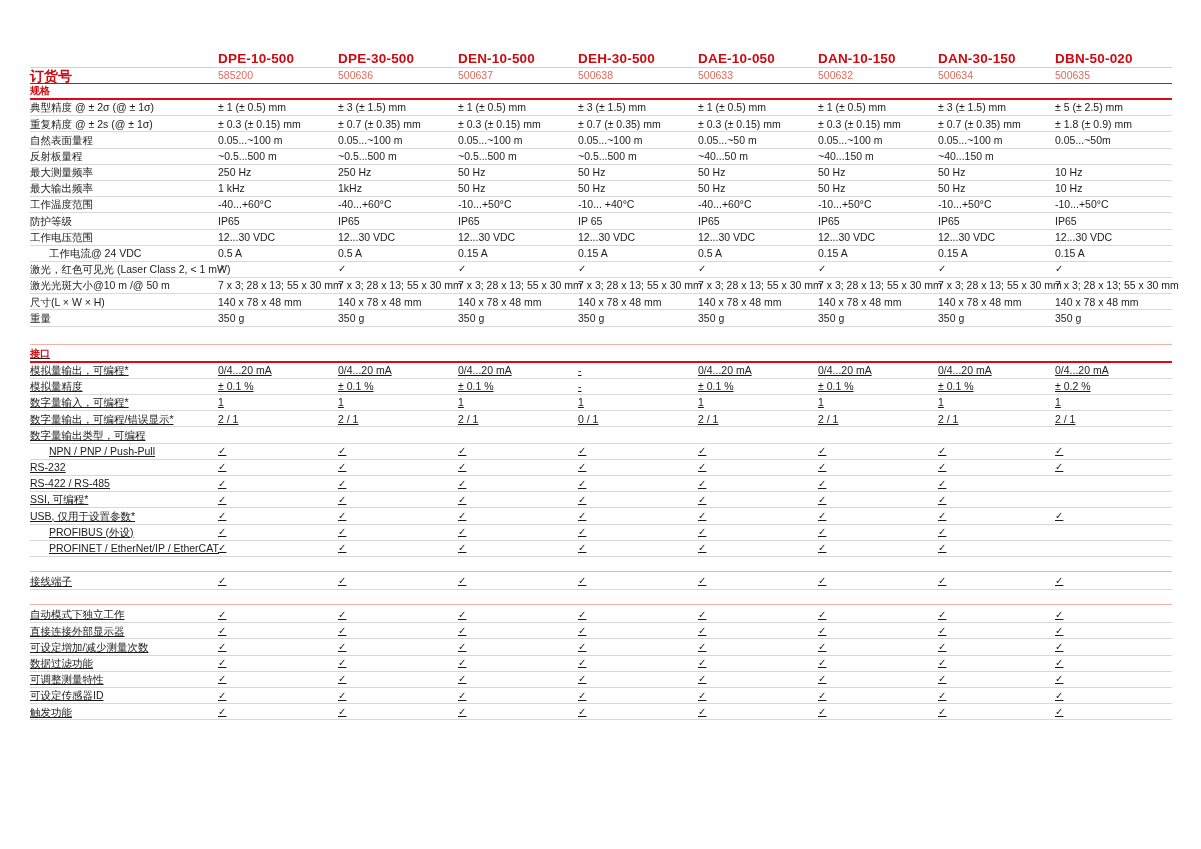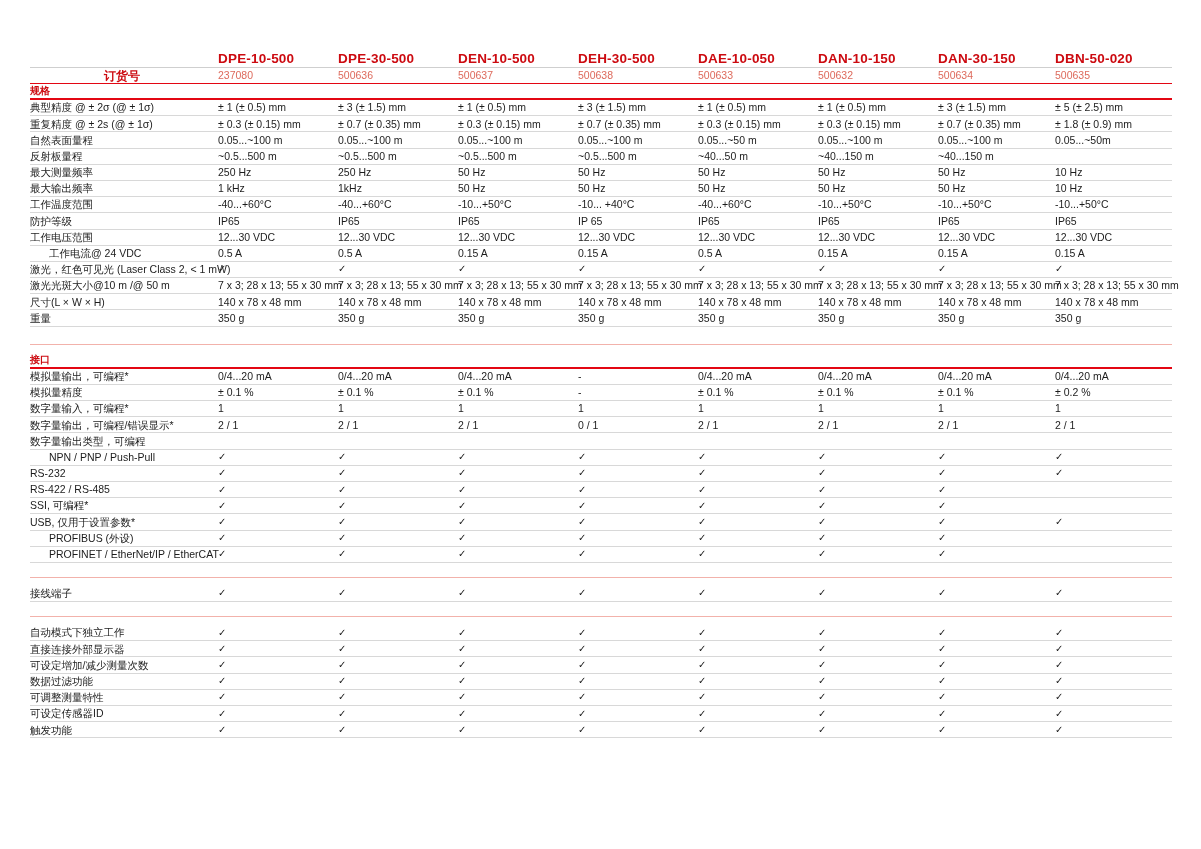--- a/index.html
+++ b/index.html
@@ -17,28 +17,28 @@
   .table-wrap{position:absolute;left:30px;top:26px;width:1142px;}
   .row{display:grid;grid-template-columns:188px 120px 120px 120px 120px 120px 120px 117px 117px;align-items:center;}
   .cell{font-size:10.5px;line-height:1;white-space:nowrap;overflow:visible;padding-right:4px;}
   .label-cell{padding-left:0;}
   .label-cell.indent{padding-left:19px;}
   
   .models-row{height:18px;border-bottom:1px solid #cfcfcf;}
   .model-cell{font-size:13.5px;font-weight:bold;color:var(--red-strong);letter-spacing:0.2px;}
   
   .order-row{height:16px;border-bottom:1px solid var(--red-line);}
-  .order-label{font-size:12px;font-weight:bold;color:var(--red-strong);text-align:center;}
+  .order-label{font-size:14px;font-weight:bold;color:var(--red-strong);}
   .order-cell{font-size:10.5px;color:var(--red-light);}
   
   .section-header{height:16px;}
   .section-title{font-size:10px;font-weight:bold;color:var(--red-strong);}
   .section.strong .section-header{border-bottom:2px solid var(--red-line);}
   .section.light .section-header{border-bottom:1px solid var(--pink-line);}
-  .section.gap{margin-top:14px;border-top:1px solid var(--pink-line);padding-top:8px;}
+  .section.gap{margin-top:14px;border-top:1px solid var(--pink-line);padding-top:2px;text-decoration:underline;}
   .section.gap-lg{margin-top:17px;}
   .data-row{height:16.2px;border-bottom:1px solid var(--gray-line);}
   .check{font-size:10px;}
 </style>
 </head>
 <body>
 
 <div class="page">
   <div class="table-wrap">
     <div class="row models-row" id="models-row">
@@ -47,21 +47,21 @@
         <div class="cell model-cell">DPE-30-500</div>
         <div class="cell model-cell">DEN-10-500</div>
         <div class="cell model-cell">DEH-30-500</div>
         <div class="cell model-cell">DAE-10-050</div>
         <div class="cell model-cell">DAN-10-150</div>
         <div class="cell model-cell">DAN-30-150</div>
         <div class="cell model-cell">DBN-50-020</div>
       </div>
     <div class="row order-row" id="order-row">
       <div class="cell label-cell order-label">订货号</div>
-    <div class="cell order-cell">237080</div>
+    <div class="cell order-cell">585200</div>
         <div class="cell order-cell">500636</div>
         <div class="cell order-cell">500637</div>
         <div class="cell order-cell">500638</div>
         <div class="cell order-cell">500633</div>
         <div class="cell order-cell">500632</div>
         <div class="cell order-cell">500634</div>
         <div class="cell order-cell">500635</div>
       </div>
     <div id="sections-root">
         <div class="section strong">

